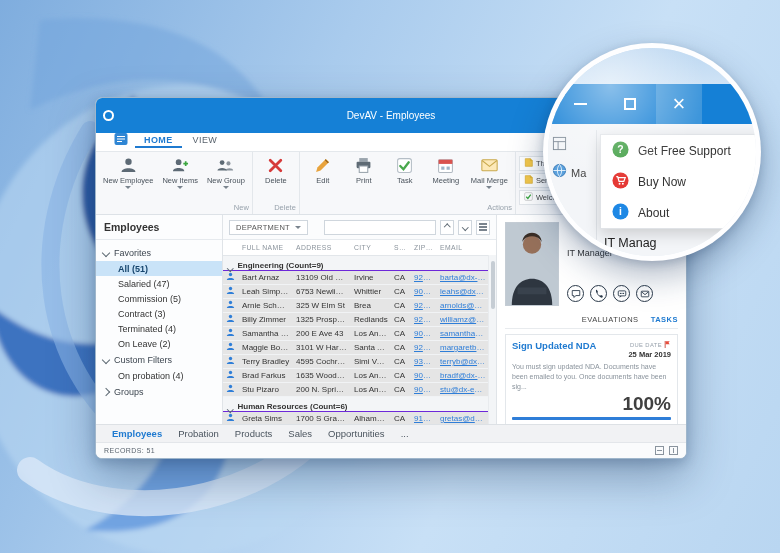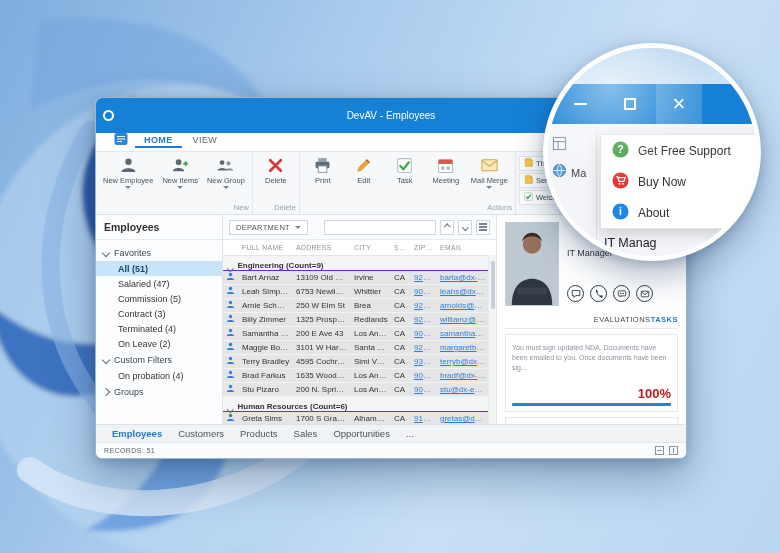--- a/index.html
+++ b/index.html
@@ -91,35 +91,35 @@
   .profile-row{display:flex;gap:8px;}
   .photo{width:54px;height:84px;flex:0 0 auto;border:1px solid #c4ccd4;background:linear-gradient(#d5dde4,#aeb9c4);
     overflow:hidden;box-sizing:border-box;}
   .photo svg{width:100%;height:100%;display:block;}
   .profile-info{flex:1;display:flex;flex-direction:column;justify-content:space-between;padding:26px 0 4px;}
   .profile-title{font-size:9px;color:#333;}
   .comm-row{display:flex;gap:6px;}
   .comm{width:17px;height:17px;border:1.2px solid #2b3a4a;border-radius:50%;color:#2b3a4a;display:flex;
     align-items:center;justify-content:center;box-sizing:border-box;}
   .comm svg{width:10px;height:10px;}
-  .ptabs{display:flex;justify-content:flex-end;gap:0;font-size:7.5px;letter-spacing:.5px;color:#444;
+  .ptabs{display:flex;justify-content:flex-end;gap:12px;font-size:7.5px;letter-spacing:.5px;color:#444;
     margin:9px 0 5px;border-bottom:1px solid #e8ebee;padding-bottom:4px;}
   .ptab.active{color:#1f7ad0;font-weight:bold;}
   .task-card{border:1px solid #e3e7eb;background:#fff;padding:5px 6px;margin-bottom:5px;}
   .task-top{display:flex;justify-content:space-between;align-items:flex-start;}
   .task-title{font-size:9.5px;font-weight:bold;color:#333;}
   .task-title.blue{color:#1f7ad0;}
   .task-due{text-align:right;flex:0 0 auto;}
   .due-row{display:flex;align-items:center;gap:2px;justify-content:flex-end;}
   .due-label{font-size:5.8px;color:#98a2ac;letter-spacing:.4px;}
   .flag{display:inline-flex;}
   .flag svg{width:7px;height:9px;}
   .due-date{font-size:7.5px;font-weight:bold;color:#333;margin-top:1px;}
   .task-body{font-size:7px;color:#8a939c;line-height:1.4;margin-top:3px;}
-  .task-pct{text-align:right;font-size:13px;color:#b91c1c;margin-top:14px;font-weight:bold;}
+  .task-pct{text-align:right;font-size:19px;color:#404040;margin-top:2px;font-weight:bold;}
   .task-bar{height:3px;background:#e4e9ee;margin-top:2px;border-radius:1px;}
   .task-bar-fill{height:100%;background:#2f7ed8;border-radius:1px;}
 
   
   .modulebar{height:17px;flex:0 0 auto;background:#f1f2f4;border-top:1px solid #dde1e5;display:flex;
     align-items:center;padding:0 8px;font-size:9.5px;color:#4a545e;}
   .module{padding:0 8px;}
   .module.active{color:#1f7ad0;font-weight:bold;}
   .statusbar{height:15px;flex:0 0 auto;background:#fafbfc;border-top:1px solid #e3e6ea;display:flex;
     align-items:center;padding:0 8px;font-size:7px;color:#5a646e;letter-spacing:.4px;}
@@ -252,35 +252,35 @@
               <span class="rlabel">Delete</span>
             </div>
           </div>
           <div class="rgroup-caption">Delete</div>
         </div>
         <div class="rgroup">
           <div class="rgroup-content">
             <div class="rbtn">
               <span class="ricon">
                 <svg viewBox="0 0 16 16">
+                  <path d="M2 14l1.2-4.2 8-8 3 3-8 8z" fill="#e8a33d"></path>
+                  <path d="M10.5 2.5l3 3" stroke="#8a5a1a" stroke-width="1"></path>
+                </svg>
+              </span>
+              <span class="rlabel">Edit</span>
+            </div>
+            <div class="rbtn">
+              <span class="ricon">
+                <svg viewBox="0 0 16 16">
                   <rect x="4" y="1" width="8" height="3.5" fill="#9aa4ad"></rect>
                   <rect x="1.5" y="4.5" width="13" height="6" rx="1" fill="#5e6a74"></rect>
                   <rect x="4" y="8.5" width="8" height="6" fill="#fff" stroke="#9aa4ad"></rect>
                 </svg>
               </span>
               <span class="rlabel">Print</span>
-            </div>
-            <div class="rbtn">
-              <span class="ricon">
-                <svg viewBox="0 0 16 16">
-                  <path d="M2 14l1.2-4.2 8-8 3 3-8 8z" fill="#e8a33d"></path>
-                  <path d="M10.5 2.5l3 3" stroke="#8a5a1a" stroke-width="1"></path>
-                </svg>
-              </span>
-              <span class="rlabel">Edit</span>
             </div>
             <div class="rbtn">
               <span class="ricon">
                 <svg viewBox="0 0 16 16">
                   <rect x="1.5" y="1.5" width="13" height="13" rx="2" fill="#fff" stroke="#b5bec6"></rect>
                   <path d="M4 8.5l3 3 5-6.5" stroke="#49a84d" stroke-width="2.2" fill="none" stroke-linecap="round"></path>
                 </svg>
               </span>
               <span class="rlabel">Task</span>
             </div>
@@ -443,21 +443,21 @@
             <div class="gcell glink" style="flex: 1 1 0%;">leahs@dx-email.com</div>
           </div>
           <div class="erow">
             <div class="gcell" style="width: 16px;"><span class="picon">
                 <svg viewBox="0 0 16 16">
                   <circle cx="8" cy="4.5" r="3" fill="currentColor"></circle>
                   <path d="M1.5 14c0-4.5 13-4.5 13 0z" fill="currentColor"></path>
                 </svg>
               </span></div>
             <div class="gcell" style="width: 54px;">Arnie Schwartz</div>
-            <div class="gcell" style="width: 58px;">250 W Elm St</div>
+            <div class="gcell" style="width: 58px;">325 W Elm St</div>
             <div class="gcell" style="width: 40px;">Brea</div>
             <div class="gcell" style="width: 20px;">CA</div>
             <div class="gcell glink" style="width: 26px;">92821</div>
             <div class="gcell glink" style="flex: 1 1 0%;">arnolds@dx-e...</div>
           </div>
           <div class="erow">
             <div class="gcell" style="width: 16px;"><span class="picon">
                 <svg viewBox="0 0 16 16">
                   <circle cx="8" cy="4.5" r="3" fill="currentColor"></circle>
                   <path d="M1.5 14c0-4.5 13-4.5 13 0z" fill="currentColor"></path>
@@ -619,20 +619,35 @@
               </span>
             </div>
         </div>
       </div>
       <div class="ptabs">
           <span class="ptab">EVALUATIONS</span>
           <span class="ptab active">TASKS</span>
         </div>
 
       <div class="task-card">
+        <div class="task-top">
+          <div class="task-title blue">Sign Updated NDA</div>
+          <div class="task-due">
+            <div class="due-row">
+              <span class="due-label">DUE DATE</span>
+              <span class="flag">
+                  <svg viewBox="0 0 12 14">
+                    <path d="M2 1v12" stroke="#c0392b" stroke-width="1.4"></path>
+                    <path d="M2.8 1.5h7l-2 2.5 2 2.5h-7z" fill="#e74c3c"></path>
+                  </svg>
+                </span>
+            </div>
+            <div class="due-date">25 Mar 2019</div>
+          </div>
+        </div>
         <div class="task-body">You must sign updated NDA. Documents have been emailed to you. Once documents have been sig...</div>
         <div class="task-pct">100%</div>
         <div class="task-bar">
           <div class="task-bar-fill" style="width: 100%;"></div>
         </div>
       </div>
 
       <div class="task-card">
         <div class="task-top">
           <div class="task-title">Review Overti...</div>
@@ -649,21 +664,21 @@
             <div class="due-date">14 Jun 2019</div>
           </div>
         </div>
         <div class="task-body">Brett, way too much overtime ha...</div>
       </div>
     </div>
   </div>
 
   <div class="modulebar">
       <span class="module active">Employees</span>
-      <span class="module">Customers</span>
+      <span class="module">Probation</span>
       <span class="module">Products</span>
       <span class="module">Sales</span>
       <span class="module">Opportunities</span>
       <span class="module">...</span>
     </div>
 
   <div class="statusbar">
     <span>RECORDS: 51</span>
     <span class="sb-icons">
       <span class="sb-ic a"></span>

